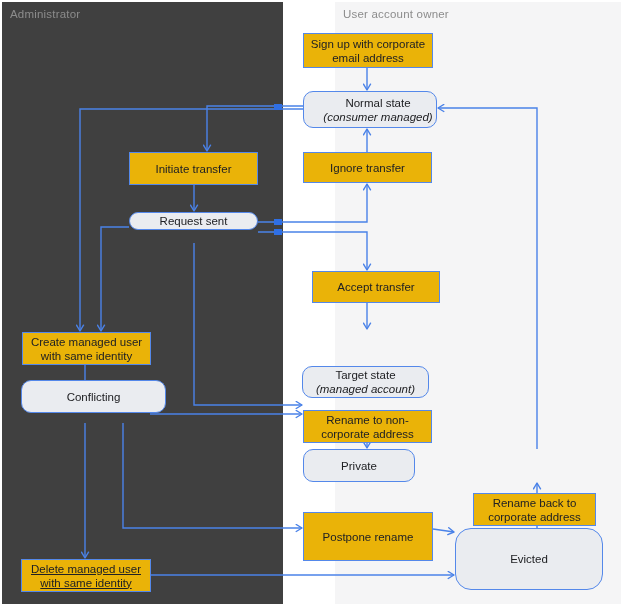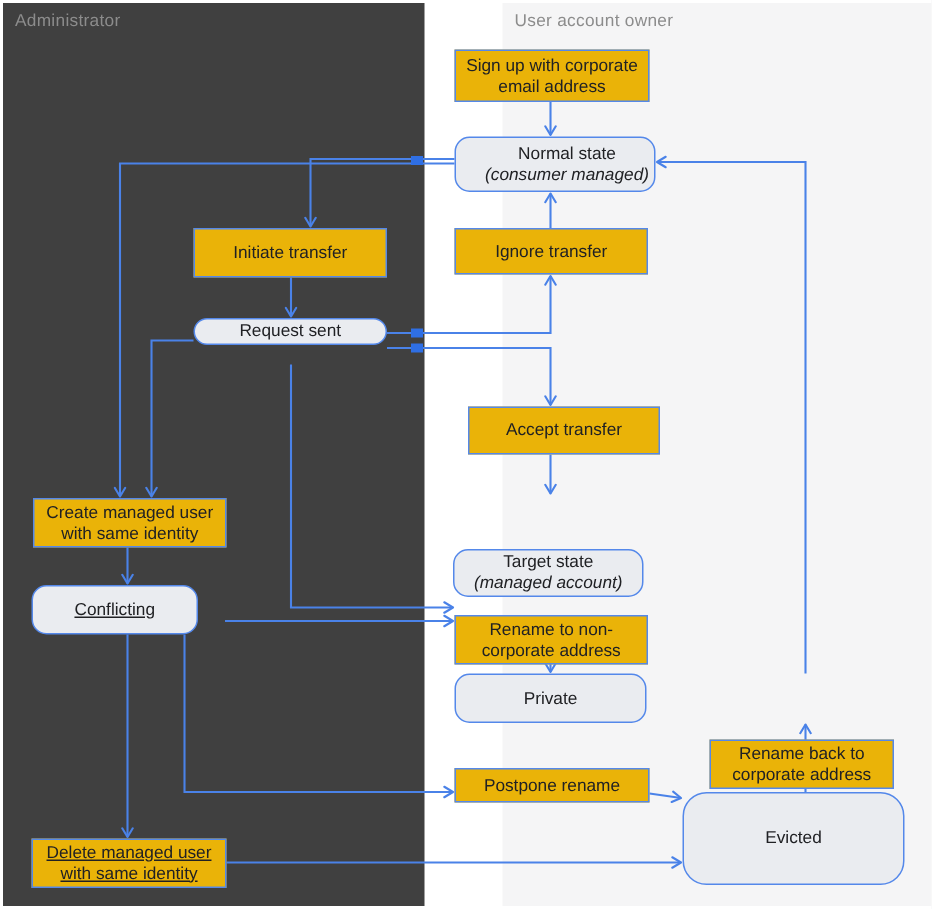--- a/index.html
+++ b/index.html
@@ -97,35 +97,35 @@
         <span class="ln">Accept transfer</span>
       </div>
       <div class="node state node-target-state" style="left: 302px; top: 330px; width: 127px; height: 32px; margin-top: 36px;">
         <span class="ln">Target state</span>
         <span class="ln it">(managed account)</span>
       </div>
       <div class="node action node-create-managed-user" style="left: 22px; top: 332px; width: 129px; height: 33px;">
         <span class="ln">Create managed user</span>
         <span class="ln">with same identity</span>
       </div>
-      <div class="node state node-conflicting" style="left: 21px; top: 390px; width: 111px; height: 33px; text-decoration: underline;">
+      <div class="node state node-conflicting" style="left: 21px; top: 380px; width: 145px; height: 33px;">
         <span class="ln">Conflicting</span>
       </div>
       <div class="node action node-rename-to-non-corporate" style="left: 303px; top: 390px; width: 129px; height: 33px; margin-top: 20px;">
         <span class="ln">Rename to non-</span>
         <span class="ln">corporate address</span>
       </div>
-      <div class="node state node-private" style="left: 303px; top: 449px; width: 128px; height: 33px; align-items: center;">
+      <div class="node state node-private" style="left: 303px; top: 449px; width: 112px; height: 33px; align-items: center;">
         <span class="ln">Private</span>
       </div>
       <div class="node action node-rename-back" style="left: 473px; top: 449px; width: 123px; height: 33px; margin-top: 44px;">
         <span class="ln">Rename back to</span>
         <span class="ln">corporate address</span>
       </div>
-      <div class="node action node-postpone-rename" style="left: 303px; top: 512px; width: 130px; height: 23px;">
+      <div class="node action node-postpone-rename" style="left: 303px; top: 512px; width: 130px; height: 49px;">
         <span class="ln">Postpone rename</span>
       </div>
       <div class="node state node-evicted" style="left: 455px; top: 528px; width: 148px; height: 62px;">
         <span class="ln">Evicted</span>
       </div>
       <div class="node action node-delete-managed-user" style="left: 21px; top: 559px; width: 130px; height: 33px; text-decoration: underline;">
         <span class="ln">Delete managed user</span>
         <span class="ln">with same identity</span>
       </div>
     </div>

